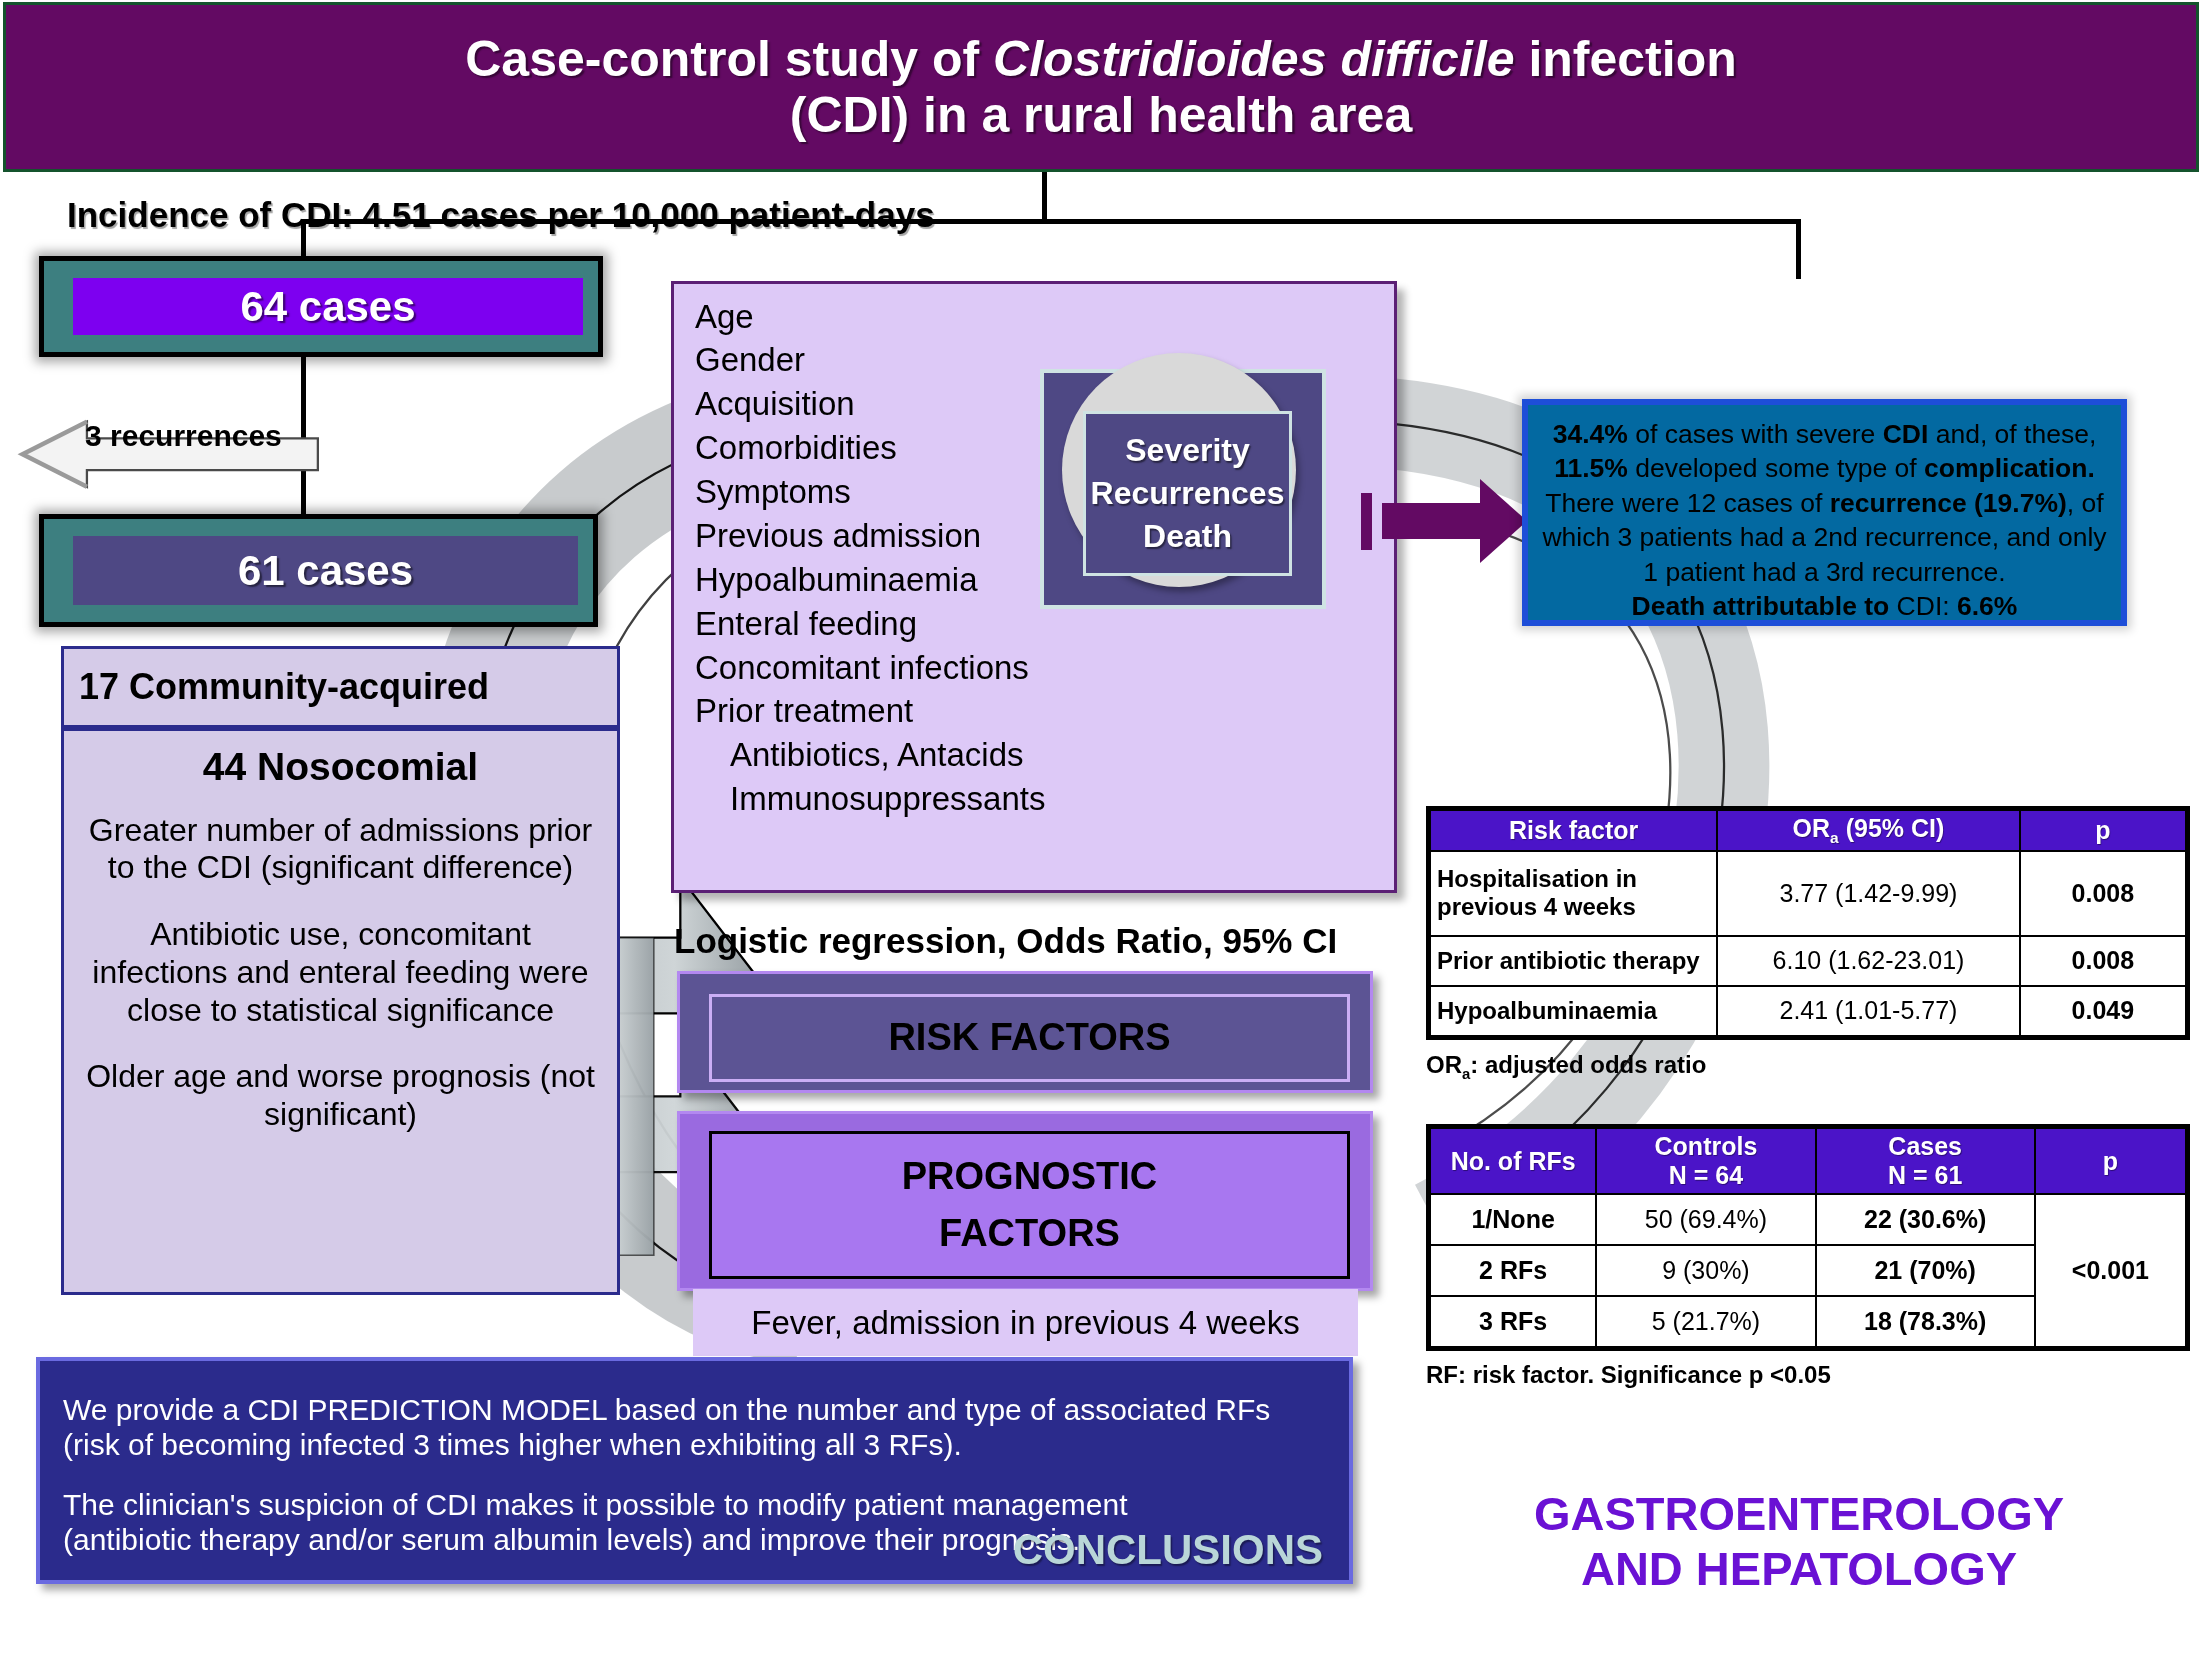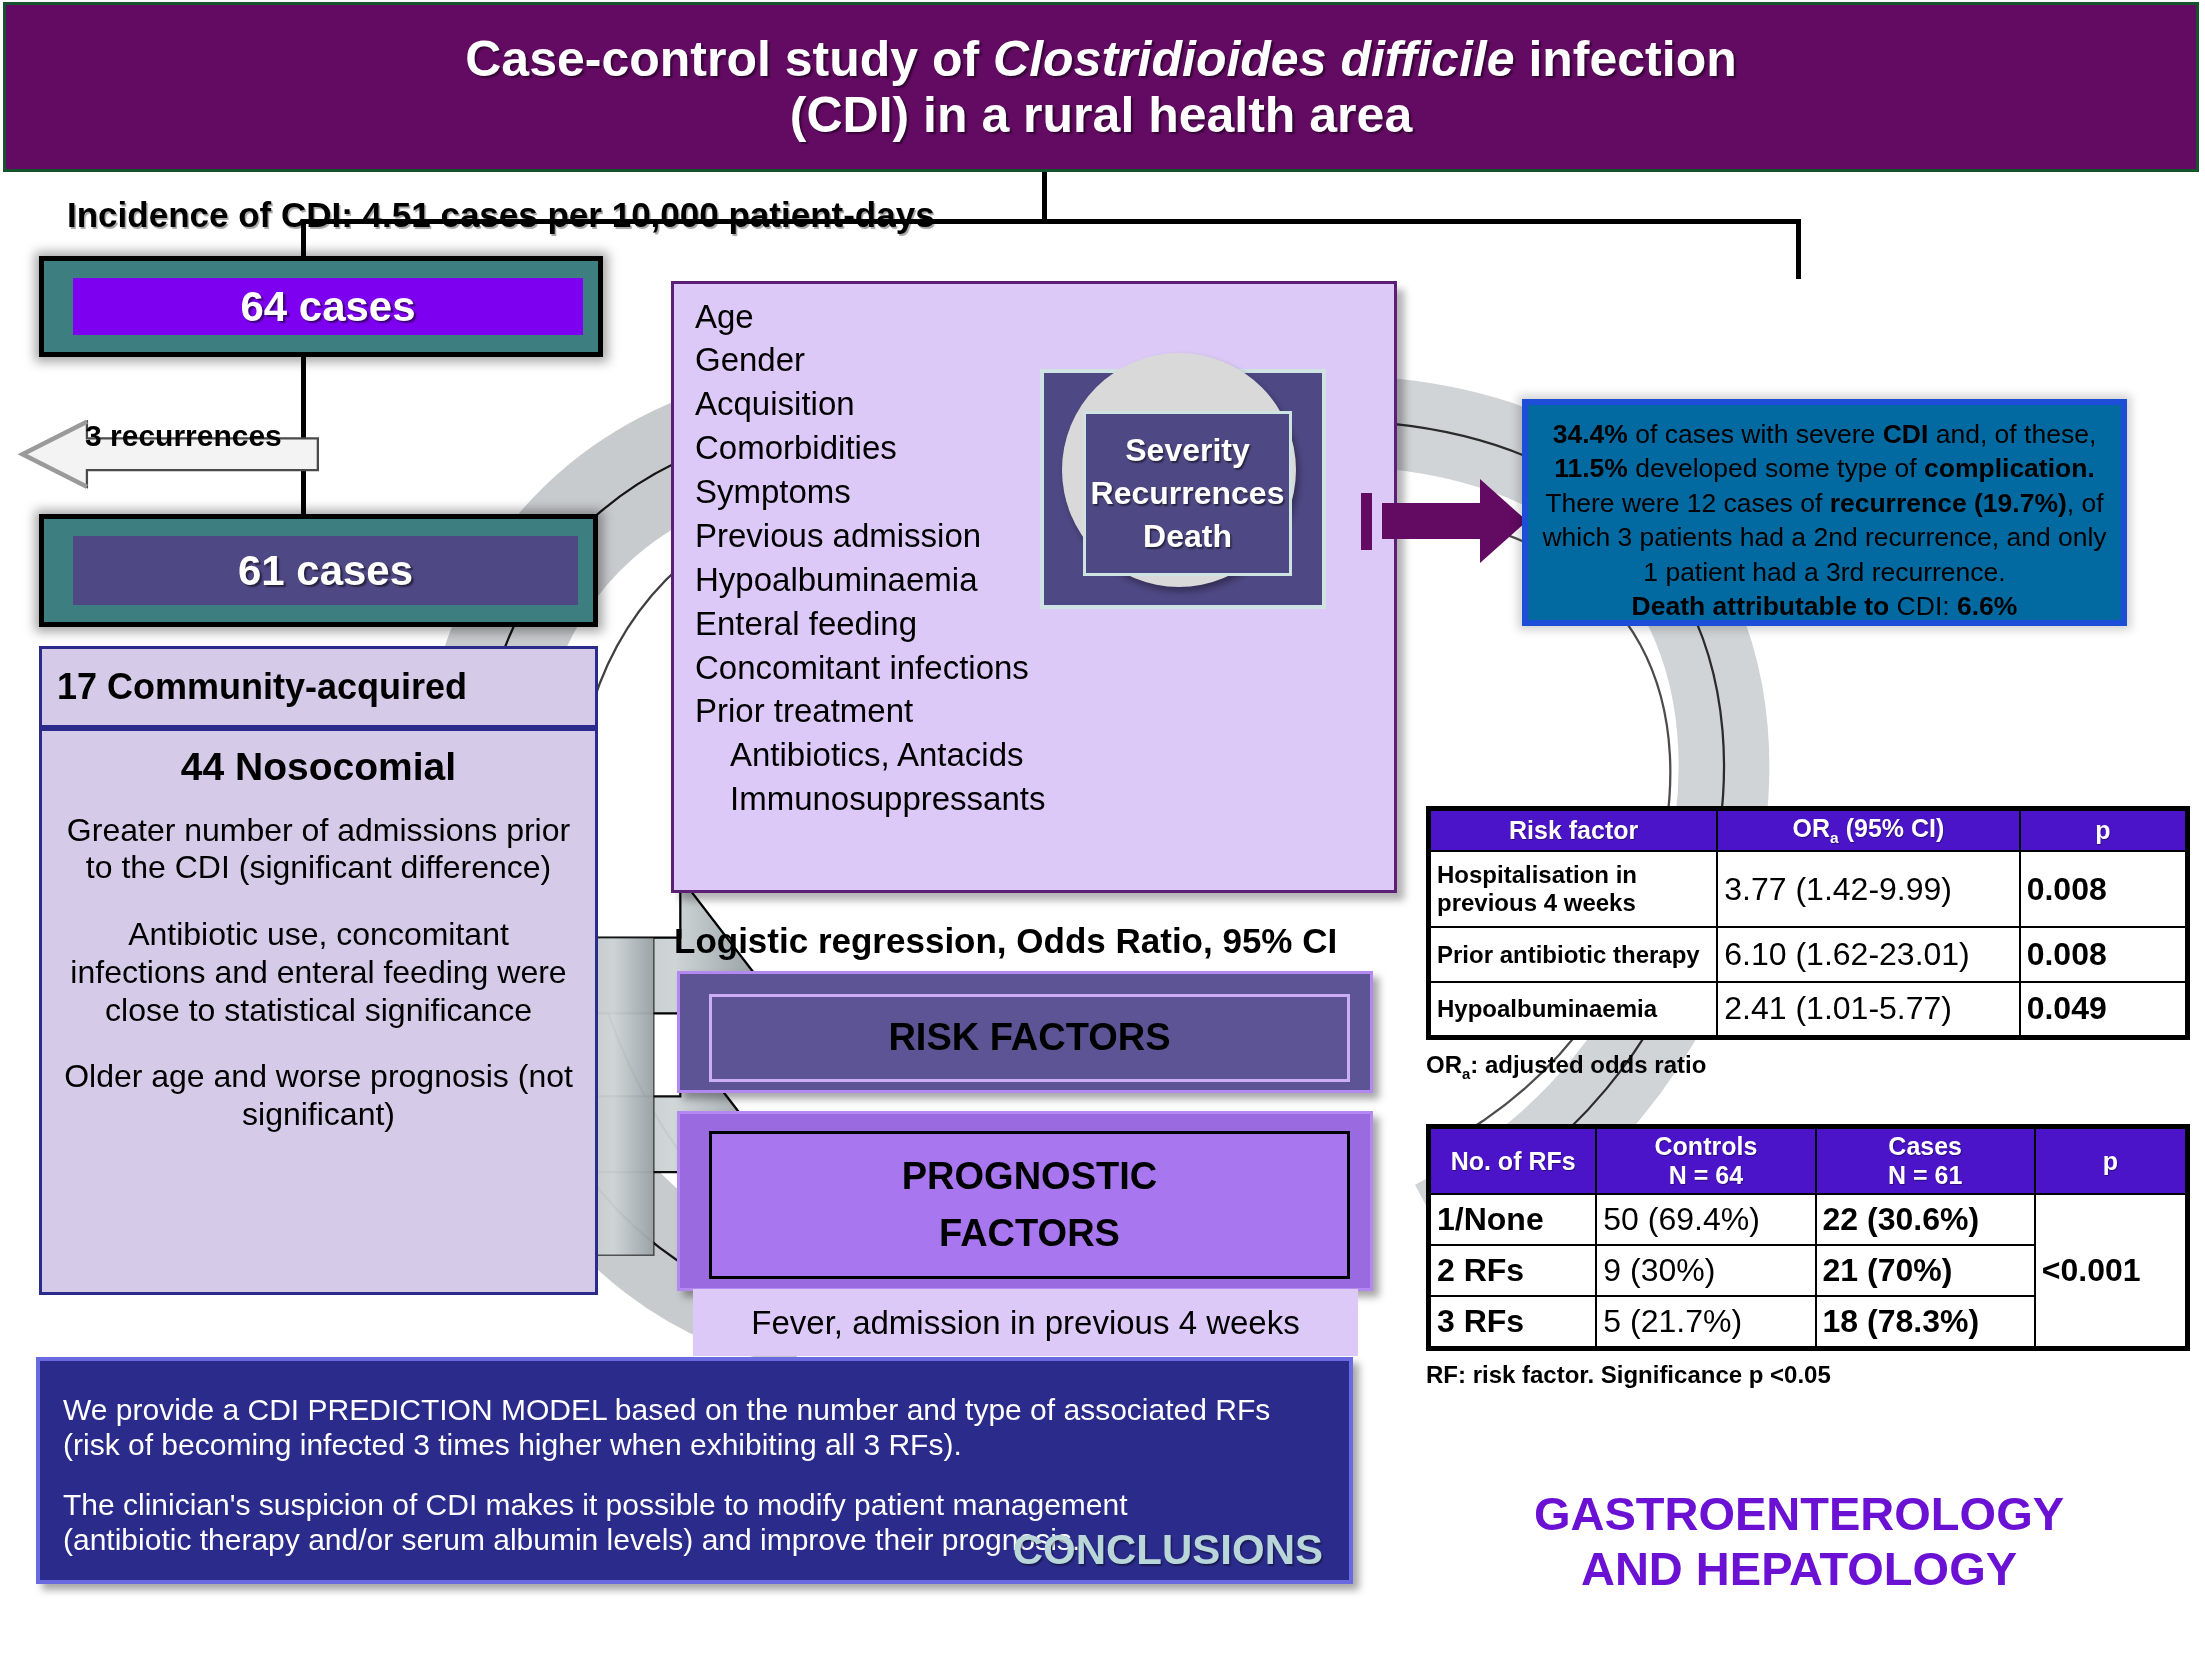--- a/index.html
+++ b/index.html
@@ -30,21 +30,21 @@
     color:#fff;font-weight:bold;font-size:42px;text-shadow:2.3px 2.3px 1.5px rgba(0,0,0,.5);}
 
   .ctrl-box{background:#3d7f80;border:5.3px solid #000;display:flex;align-items:center;justify-content:center;
      color:#fff;font-weight:bold;font-size:42px;text-shadow:2.3px 2.3px 1.5px rgba(0,0,0,.55);}
 
   
   .rec-wrap{position:absolute;}
   .rec-label{position:absolute;left:70px;top:10.6px;font-size:30px;font-weight:bold;color:#000;white-space:nowrap;}
 
   
-  .lilac-panel{background:#d5cbe8;border:3.8px solid #2b2b8c;}
+  .lilac-panel{background:#d5cbe8;border:3.8px solid #2b2b8c;margin-left:22px;}
   .lilac-head{font-size:36px;font-weight:bold;color:#000;}
   .noso-title{font-size:39px;font-weight:bold;color:#000;text-align:center;}
   .noso-p{font-size:32px;color:#000;text-align:center;line-height:1.18;}
 
   
   .vars-panel{background:#ddc9f7;border:3.8px solid #5b1f75;box-shadow:7.6px 7.6px 7.6px rgba(0,0,0,.30);}
   .vars-list{font-size:33px;color:#000;line-height:1.33;}
   .vars-list div{white-space:nowrap;}
   .vars-indent{padding-left:35px;}
 
@@ -62,21 +62,21 @@
 
   
   .res-box{background:#0369a1;border:6px solid #1d4ed8;box-shadow:0 0 9px 3.8px rgba(0,0,0,.18);
      color:#000;font-size:26.5px;line-height:1.3;text-align:center;}
   .res-box b{font-weight:bold;}
 
   
   table.tbl{border-collapse:collapse;width:100%;height:100%;}
   table.tbl th{background:#4b14c8;color:#fff;font-weight:bold;font-size:25px;border:2.3px solid #000;padding:3px 4.5px;
      text-shadow:0.8px 0.8px 0.8px rgba(0,0,0,.4);}
-  table.tbl td{background:#fff;color:#000;font-size:32px;border:2.3px solid #000;padding:3.8px 6px;text-align:left;}
+  table.tbl td{background:#fff;color:#000;font-size:25px;border:2.3px solid #000;padding:3.8px 6px;text-align:center;}
   table.tbl td.lbl{font-weight:bold;text-align:left;font-size:24px;}
   table.tbl td.b{font-weight:bold;}
   .tbl-wrap{border:3.8px solid #000;background:#fff;}
   .tbl-note{font-size:24px;font-weight:bold;color:#000;}
   sub{font-size:.62em;}
 
   
   .rf-outer{background:#9a6ae0;border:3px solid #b388f0;box-shadow:6px 6px 7.6px rgba(0,0,0,.35);}
   .rf-outer.dark{background:#5c5494;}
   .rf-inner{position:absolute;display:flex;align-items:center;justify-content:center;text-align:center;

